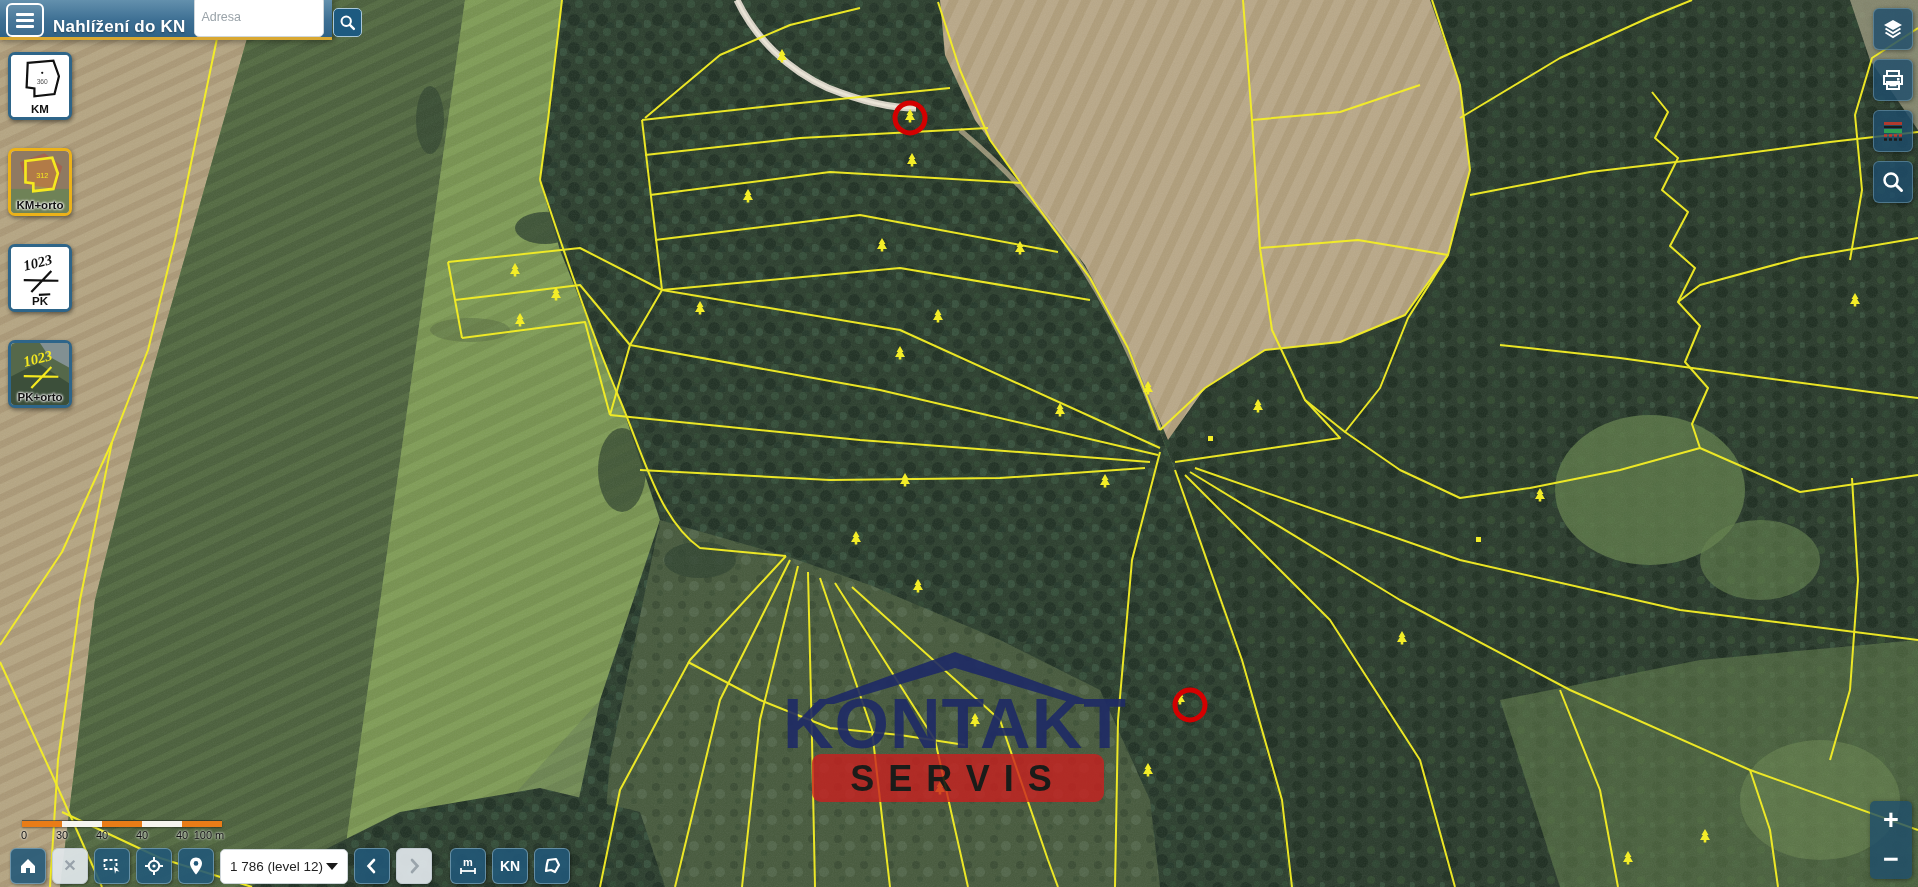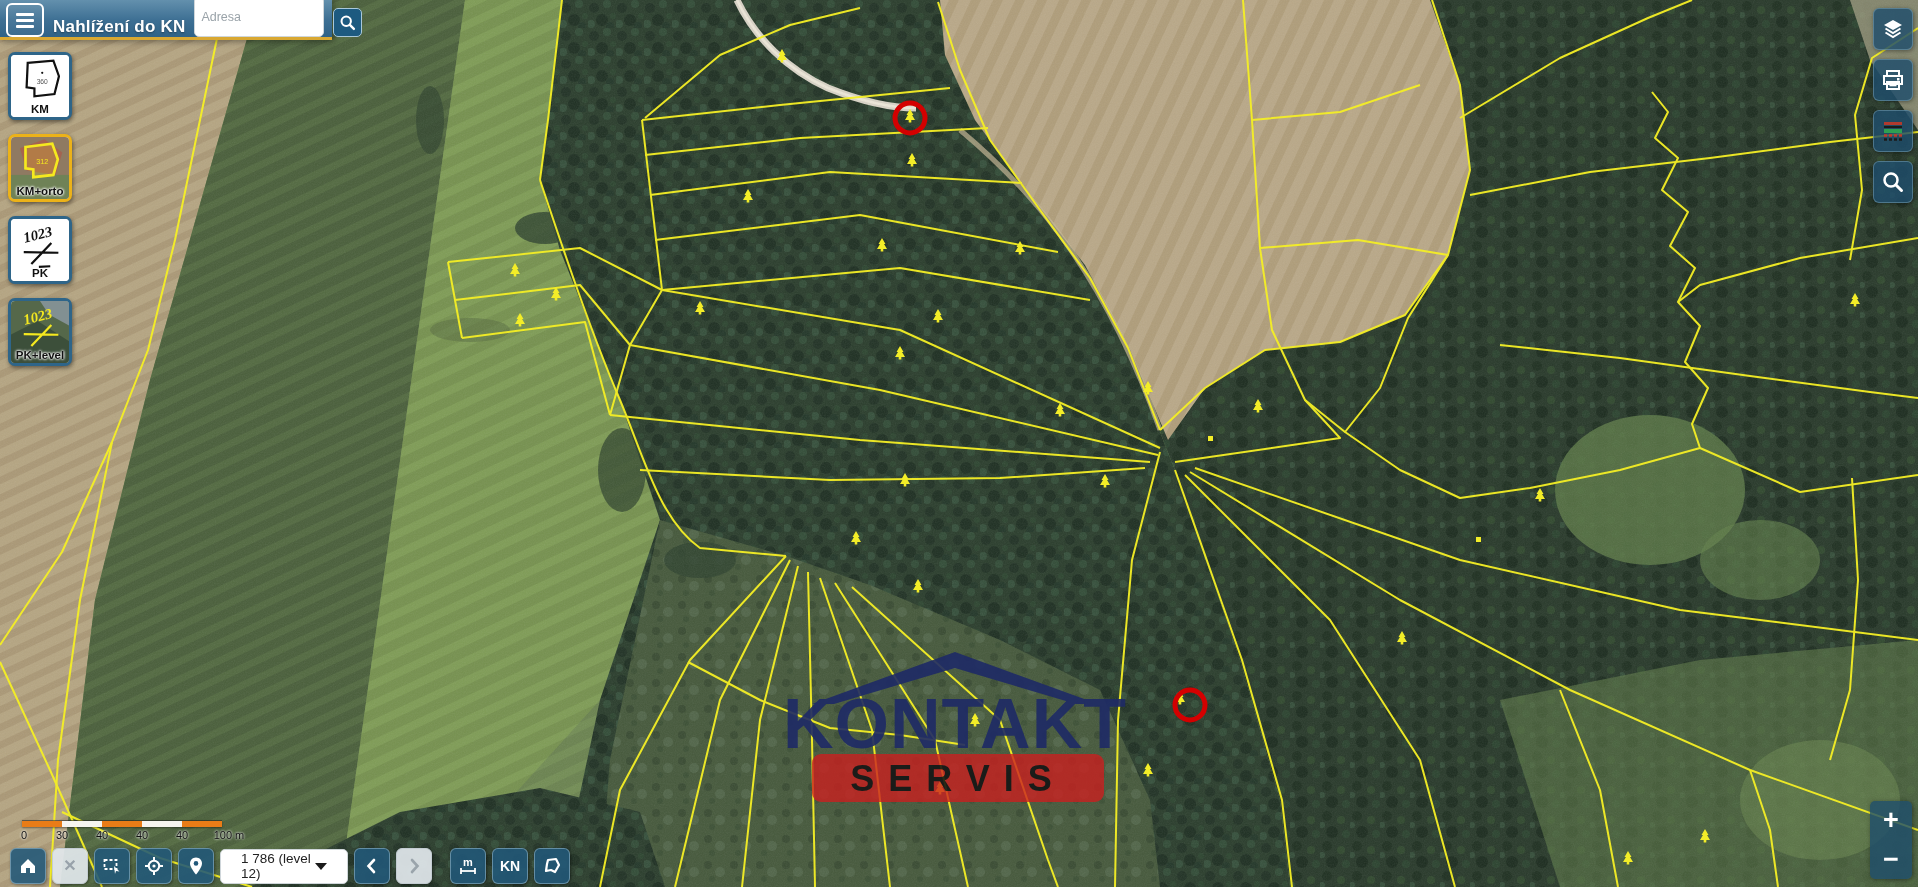--- a/index.html
+++ b/index.html
@@ -17,21 +17,21 @@
   .hamburger i{display:block;width:18px;height:3px;background:#fff;border-radius:1px;}
   .app-title{color:#fff;font-weight:bold;font-size:17px;letter-spacing:.2px;white-space:nowrap;
              text-shadow:0 1px 2px rgba(0,0,0,.35);}
   .addr-input{width:116px;height:23px;border:1px solid #cfd6da;border-radius:5px;padding:8px 6px;
               font-size:12.5px;color:#ec4899;font-family:"Liberation Sans",sans-serif;outline:none;}
   .addr-input::placeholder{color:#9aa3a9;}
   .search-btn{width:27px;height:27px;border-radius:5px;background:#1d5a80;border:1px solid #a9c8da;
               display:flex;align-items:center;justify-content:center;cursor:pointer;flex:0 0 auto;}
 
   
-  .layer-panel{position:absolute;left:8px;top:52px;display:flex;flex-direction:column;gap:14px;}
+  .layer-panel{position:absolute;left:8px;top:52px;display:flex;flex-direction:column;gap:28px;}
   .layer-btn{position:relative;width:58px;height:62px;border-radius:7px;border:3px solid #2e6589;
              overflow:hidden;cursor:pointer;background:#fff;box-shadow:1px 2px 4px rgba(0,0,0,.45);}
   .layer-btn.selected{border-color:#ecb219;}
   .layer-btn .thumb{position:absolute;inset:0;}
   .layer-label{position:absolute;left:0;right:0;bottom:1px;text-align:center;font-size:11.5px;
                font-weight:bold;color:#111;line-height:13px;pointer-events:none;}
   .layer-label.halo{text-shadow:0 0 3px #fff,0 0 3px #fff,0 0 2px #fff;}
 
   
   .right-toolbar{position:absolute;right:5px;top:8px;display:flex;flex-direction:column;gap:9px;}
@@ -49,21 +49,21 @@
                    text-shadow:0 0 2px rgba(255,255,255,.9),0 0 3px rgba(255,255,255,.7);}
   .scalebar .ticks span{position:absolute;transform:translateX(-50%);white-space:nowrap;}
 
   .bottom-toolbar{position:absolute;left:10px;bottom:3px;display:flex;align-items:center;gap:6px;}
   .tb-btn{width:36px;height:36px;border-radius:6px;background:rgba(33,88,121,.88);
           border:1px solid rgba(180,210,228,.45);display:flex;align-items:center;justify-content:center;
           cursor:pointer;color:#fff;box-shadow:1px 1px 3px rgba(0,0,0,.4);box-sizing:border-box;flex:0 0 auto;}
   .tb-btn.disabled{background:rgba(226,232,237,.92);border-color:#c3ccd2;color:#98a2aa;}
   .tb-btn .glyph{font-size:16px;font-weight:bold;line-height:1;}
   .scale-select{width:128px;height:35px;background:#fff;border:1px solid #cfd6da;border-radius:5px;
-                display:flex;align-items:center;justify-content:space-between;padding:0 20px;cursor:pointer;
+                display:flex;align-items:center;justify-content:space-between;padding:0 9px;cursor:pointer;
                 font-size:13.5px;color:#222;box-sizing:border-box;flex:0 0 auto;}
   .scale-select .caret{width:0;height:0;border-left:6px solid transparent;border-right:6px solid transparent;
                 border-top:7px solid #1a1a1a;}
   .grp-gap{width:6px;flex:0 0 auto;}
 
   
   .zoom-ctrl{position:absolute;right:6px;bottom:8px;width:42px;height:78px;border-radius:5px;
              background:rgba(30,77,107,.8);display:flex;flex-direction:column;box-shadow:1px 1px 4px rgba(0,0,0,.4);}
   .zoom-ctrl div{flex:1;display:flex;align-items:center;justify-content:center;color:#fff;
                  font-size:27px;font-weight:bold;cursor:pointer;line-height:1;}
@@ -318,21 +318,21 @@
     <div class="layer-btn">
       <svg class="thumb" viewBox="0 0 52 56">
         <rect width="52" height="56" fill="#55684a"></rect>
         <polygon points="0,30 24,18 52,36 52,56 0,56" fill="#3c4f3a"></polygon>
         <polygon points="26,0 52,0 52,22 34,12" fill="#8d9aa4" opacity="0.8"></polygon>
         <g transform="rotate(-14 26 22)">
           <text x="26" y="18" text-anchor="middle" font-size="13" font-style="italic" font-weight="bold" fill="#f5e91f" font-family="Liberation Serif, serif">1023</text>
           <path d="M10,26 L40,34 M14,38 L36,24" stroke="#f5e91f" stroke-width="2" fill="none"></path>
         </g>
       </svg>
-      <span class="layer-label halo">PK+level</span>
+      <span class="layer-label halo">PK+orto</span>
     </div>
   </nav>
 
   <nav class="right-toolbar">
     <div class="rt-btn">
       <svg width="24" height="24" viewBox="0 0 24 24">
         <path d="M12,3 L21,8 L12,13 L3,8 Z" fill="#fff"></path>
         <path d="M4.5,11.5 L12,16 L19.5,11.5" fill="none" stroke="#fff" stroke-width="2"></path>
         <path d="M4.5,15.5 L12,20 L19.5,15.5" fill="none" stroke="#fff" stroke-width="2"></path>
       </svg>
@@ -370,21 +370,21 @@
         <div class="seg o"></div>
         <div class="seg w"></div>
         <div class="seg o"></div>
     </div>
     <div class="ticks">
       <span style="left:2px">0</span>
       <span style="left:40px">30</span>
       <span style="left:80px">40</span>
       <span style="left:120px">40</span>
       <span style="left:160px">40</span>
-      <span style="left:207px">100 m</span>
+      <span style="left:187px">100 m</span>
     </div>
   </div>
 
   <div class="bottom-toolbar">
     <div class="tb-btn">
       <svg width="20" height="20" viewBox="0 0 20 20">
         <path d="M3,10 L10,3 L17,10 L17,17 L12,17 L12,12 L8,12 L8,17 L3,17 Z" fill="#fff"></path>
       </svg>
     </div>
     <div class="tb-btn disabled">

